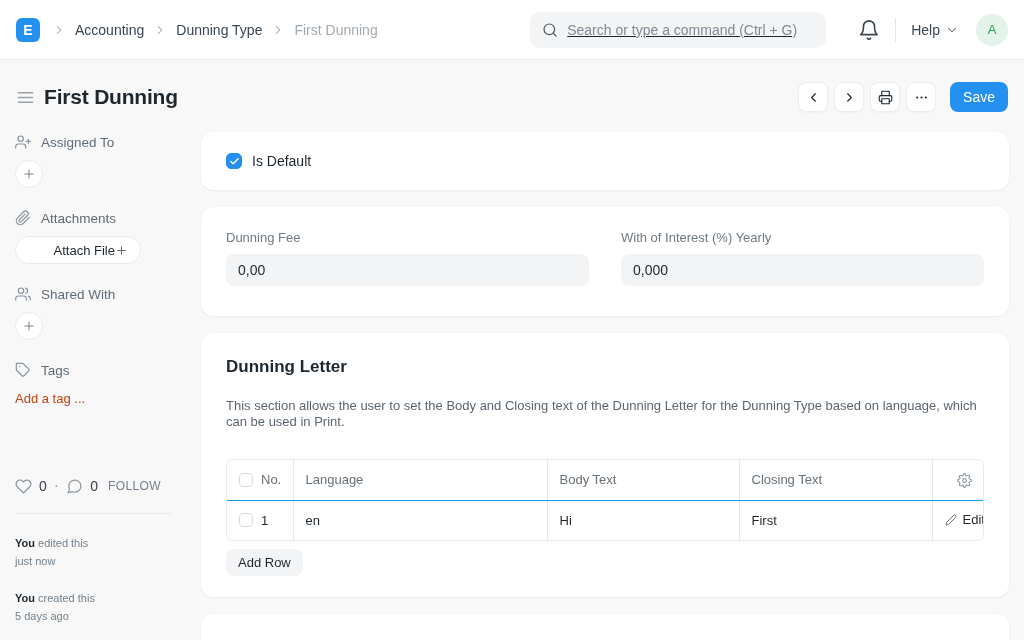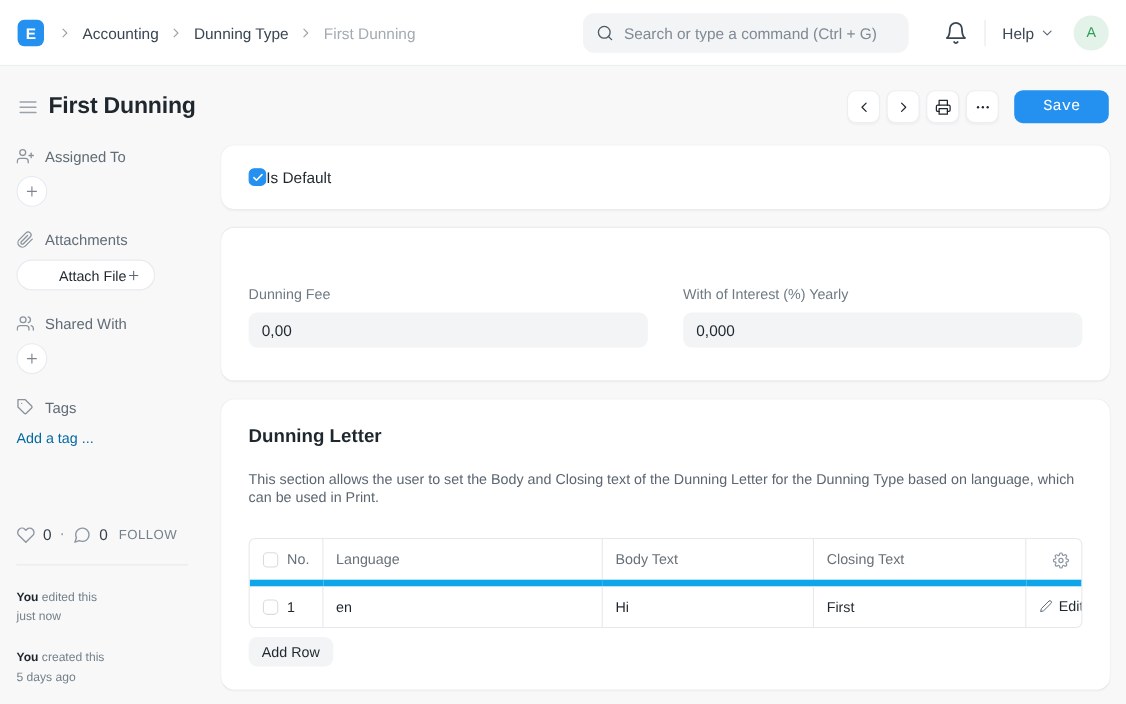--- a/index.html
+++ b/index.html
@@ -14,21 +14,21 @@
   
   .navbar { height:60px; background:#fff; border-bottom:1px solid #ebeef0;
     display:flex; align-items:center; padding:0 16px; }
   .app-logo { width:24px; height:24px; border-radius:6px; background:#2490ef; color:#fff;
     font-size:14px; font-weight:bold; display:flex; align-items:center; justify-content:center; margin-right:12px; }
   .breadcrumb { display:flex; align-items:center; gap:9px; font-size:14px; }
   .breadcrumb .chev { width:14px; height:14px; color:#9ba3ab; }
   .breadcrumb .crumb { color:#3a4652; cursor:pointer; }
   .breadcrumb .crumb.muted { color:#a3abb2; }
   .searchbar { margin-left:auto; width:296px; height:36px; background:#f3f4f6; border-radius:10px;
-    display:flex; align-items:center; padding:0 12px; gap:9px; }
+    display:flex; align-items:center; padding:0 12px; gap:9px;text-decoration:underline; }
   .searchbar .icon { width:16px; height:16px; color:#4c5862; flex:none; }
   .searchbar input { flex:1; border:none; outline:none; background:transparent; font-size:14px;
     font-family:"Liberation Sans", sans-serif; color:#1f272e; }
   .searchbar input::placeholder { color:#7f8a94; }
   .nav-right { display:flex; align-items:center; margin-left:32px; }
   .bell-btn { width:22px; height:22px; color:#3a4652; cursor:pointer; background:none; border:none; }
   .nav-divider { width:1px; height:24px; background:#e4e8eb; margin:0 15px; }
   .help-menu { display:flex; align-items:center; gap:5px; font-size:14px; color:#3a4652; cursor:pointer; }
   .help-menu .icon { width:14px; height:14px; color:#5d6873; }
   .avatar { width:32px; height:32px; border-radius:50%; background:#e3f3e9; color:#2f9d58;
@@ -38,78 +38,78 @@
   
   .page-head { display:flex; align-items:center; justify-content:space-between; padding:22px 16px 20px; }
   .page-head-left { display:flex; align-items:center; gap:9px; }
   .menu-icon { width:19px; height:19px; color:#99a1a9; cursor:pointer; }
   .page-title { font-size:21px; font-weight:bold; letter-spacing:-0.2px; color:#1f272e; }
   .page-head-right { display:flex; align-items:center; gap:6px; }
   .tool-btn { width:30px; height:30px; border-radius:8px; background:#fff; border:1px solid #eceef1;
     box-shadow:0 1px 2px rgba(25,39,52,.04); display:flex; align-items:center; justify-content:center;
     color:#1f272e; cursor:pointer; }
   .tool-btn .icon { width:15px; height:15px; }
-  .btn-primary { height:30px; padding:0 26px; margin-left:8px; border:none; border-radius:8px;
-    background:#2490ef; color:#fff; font-size:14px; font-family:Liberation Mono, monospace; cursor:pointer; }
+  .btn-primary { height:30px; padding:0 13px; margin-left:8px; border:none; border-radius:8px;
+    background:#2490ef; color:#fff; font-size:14px; font-family:Liberation Sans, sans-serif; cursor:pointer; }
 
   
   .content { display:flex; padding:0 15px; }
   .sidebar { width:156px; flex:none; margin-right:30px; padding-top:2px; }
   .main { flex:1; min-width:0; }
 
   
   .side-label { display:flex; align-items:center; gap:10px; font-size:13.5px; color:#616c77; margin-bottom:10px; }
   .side-label .icon { width:16px; height:16px; color:#8a939c; flex:none; }
   .round-add { width:28px; height:28px; border-radius:50%; background:#fff; border:1px solid #e7eaee;
     display:flex; align-items:center; justify-content:center; color:#7c8691; cursor:pointer; margin-bottom:22px; }
   .round-add .icon { width:14px; height:14px; }
   .attach-btn { width:126px; height:28px; border-radius:15px; background:#fff; border:1px solid #e7eaee;
     display:flex; align-items:center; justify-content:flex-end; padding:0 12px;
     font-size:13px; color:#1f272e; cursor:pointer; margin-bottom:22px; }
   .attach-btn .icon { width:13px; height:13px; color:#5d6873; }
-  .add-tag { font-size:13px; color:#0369a1; margin-top:13px; cursor:text; }
+  .add-tag { font-size:13px; color:#c2410c; margin-top:13px; cursor:text; }
   .likes-row { display:flex; align-items:center; gap:7px; margin-top:71px; }
   .likes-row .icon { width:17px; height:17px; color:#8d97a0; cursor:pointer; }
   .likes-row .cnt { font-size:14px; color:#36414c; }
   .likes-row .dot { color:#9ba3ab; }
   .follow { font-size:12px; color:#74808b; letter-spacing:.4px; margin-left:3px; cursor:pointer;text-align:right; }
   .side-divider { border:none; border-top:1px solid #e6e9ec; margin:18px 0 20px; }
   .meta-block { font-size:11px; line-height:18px; color:#74808b; margin-bottom:19px; }
   .meta-block b { color:#1f272e; font-weight:bold; }
 
   
   .card { background:#fff; border-radius:12px; margin-bottom:17px;
     box-shadow:0 1px 2px rgba(25,39,52,.05), 0 0 1px rgba(25,39,52,.08); }
   .card.pad1 { padding:21px 25px; }
   .card.pad2 { padding:23px 25px 30px; }
   .card.pad3 { padding:24px 25px 21px; }
 
-  .check-row { display:flex; align-items:center; }
+  .check-row { display:flex; align-items:center; gap:10px; }
   .checkbox { width:16px; height:16px; border-radius:5px; border:1px solid #dbe0e5; background:#fff;
     display:flex; align-items:center; justify-content:center; cursor:pointer; flex:none; }
   .checkbox .icon { width:11px; height:11px; color:#fff; display:none; }
   .checkbox .icon svg { stroke-width:3; }
   .checkbox.checked { background:#2490ef; border-color:#2490ef; }
   .checkbox.checked .icon { display:block; }
   .check-label { font-size:14px; color:#1f272e; }
 
-  .field-grid { display:grid; grid-template-columns:1fr 1fr; column-gap:32px;margin-top:30px; }
+  .field-grid { display:grid; grid-template-columns:1fr 1fr; column-gap:32px; }
   .field label { display:block; font-size:13px; color:#6f7a84; margin-bottom:9px; }
   .field input { width:100%; height:32px; border:none; border-radius:8px; background:#f3f4f6;
     padding:0 12px; font-size:14px; color:#1f272e; font-family:"Liberation Sans", sans-serif; outline:none; }
 
   .section-title { font-size:17px; font-weight:bold; color:#1f272e; margin-bottom:21px; }
   .section-desc { font-size:13px; line-height:16px; color:#5c6670; margin-bottom:29px; max-width:762px; }
 
   .table-wrap { border:1px solid #e6e9ec; border-radius:6px; overflow:hidden; }
   table { width:100%; border-collapse:collapse; table-layout:fixed; }
   th, td { height:40px; padding:0 12px; font-size:13px; text-align:left; font-weight:normal;
     border-right:1px solid #e6e9ec; }
   th:last-child, td:last-child { border-right:none; }
-  thead th { color:#687178; border-bottom:6px solid #0ea5e9; }
+  thead th { color:#687178; border-bottom:1px solid #0ea5e9; }
   td { color:#1f272e; }
   .cell-flex { display:flex; align-items:center; gap:8px; }
   .mini-check { width:14px; height:14px; border-radius:4px; border:1px solid #d7dce1; background:#fff; cursor:pointer; flex:none; }
   .gear-cell { text-align:center; }
   .gear-cell .icon { width:15px; height:15px; color:#8d97a0; cursor:pointer; }
   .edit-cell { text-align:center; }
   .edit-link { display:inline-flex; align-items:center; gap:6px; cursor:pointer; color:#1f272e; }
   .edit-link .icon { width:12px; height:12px; color:#5d6873; }
   .add-row-btn { margin-top:8px; border:none; border-radius:8px; background:#f3f4f6; color:#1f272e;
     padding:6px 12px; font-size:13px; font-family:Liberation Sans, sans-serif; cursor:pointer; }

